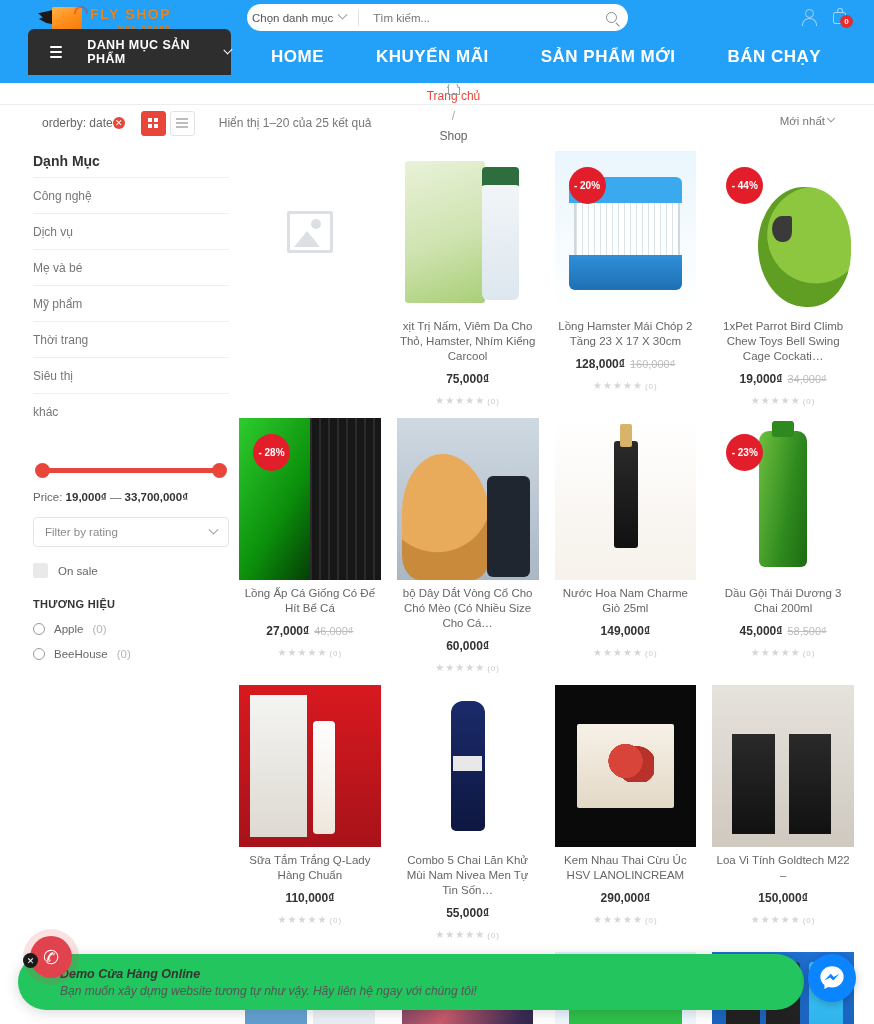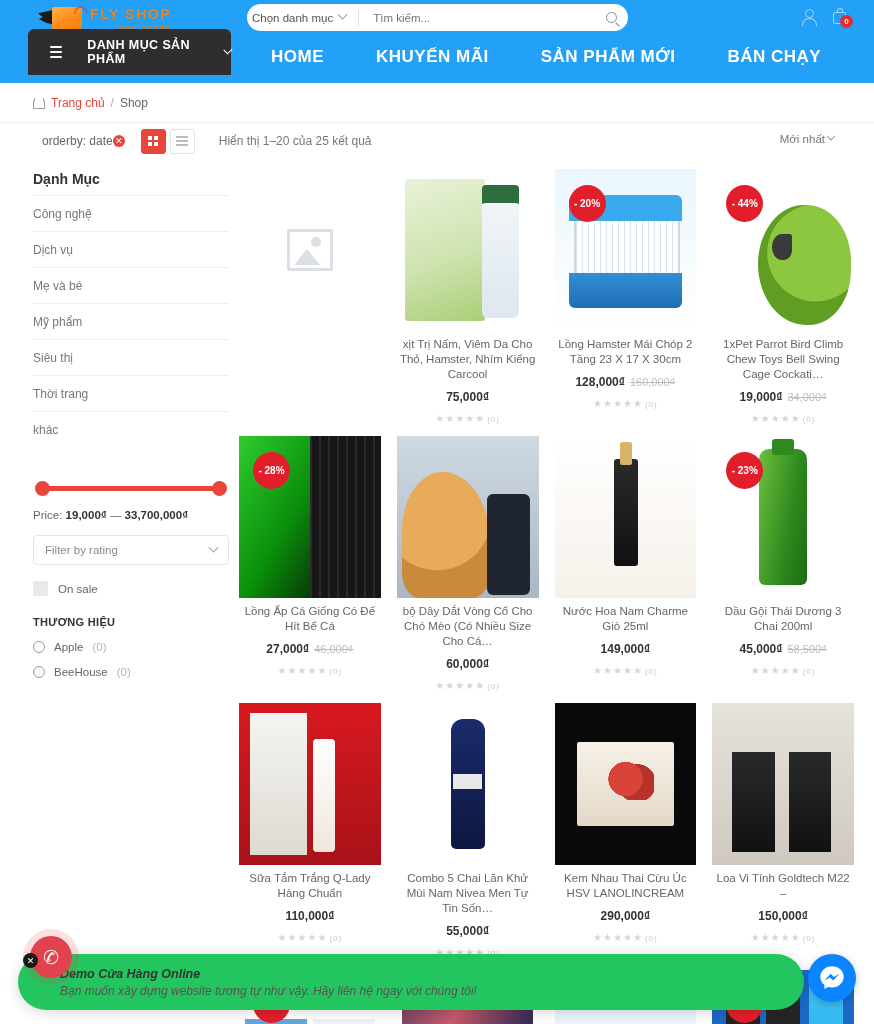--- a/index.html
+++ b/index.html
@@ -101,23 +101,23 @@
   .cat-chev { width:7px; height:7px; border-right:1.6px solid #fff; border-bottom:1.6px solid #fff;
               transform: rotate(45deg) translate(-2px,-2px); margin-left:2px; }
   .navlinks { display:flex; align-items:center; gap:0; margin-left:245px; height:40px; }
   .navlink {
     color:#fff; font-size:17px; font-weight:700; letter-spacing:.5px;
     padding: 0 26px; line-height:40px; white-space:nowrap;
   }
 
   
   .breadcrumb {
-    height: 40px; border-bottom: 1px solid #ededed;
+    height: 22px; border-bottom: 1px solid #ededed;
     display:flex; align-items:center; padding-left: 33px; gap:6px;
-    font-size: 12px; color:#777; background:#fff;
+    font-size: 12px; color:#777; background:#fff;flex-direction:column;
   }
   .home-ico { width:12px; height:11px; position:relative; }
   .home-ico::before{ content:""; position:absolute; left:0; top:4px; width:10px; height:7px;
                      border:1.2px solid #9b9b9b; border-top:none; }
   .home-ico::after{ content:""; position:absolute; left:0.5px; top:0px; width:8px; height:5px;
                     border-left:1.2px solid #9b9b9b; border-right:1.2px solid #9b9b9b;
                     transform: perspective(8px) rotateX(32deg); }
   .bc-home { color:#e8463a; }
   .bc-sep { color:#aaa; }
   .bc-cur { color:#666; }
@@ -421,22 +421,22 @@
 
   <div class="content">
 
     <aside class="sidebar">
       <div class="side-title">Dạnh Mục</div>
       <ul class="cat-list">
         <li class="cat-item">Công nghệ</li>
         <li class="cat-item">Dịch vụ</li>
         <li class="cat-item">Mẹ và bé</li>
         <li class="cat-item">Mỹ phẩm</li>
+        <li class="cat-item">Thời trang</li>
         <li class="cat-item">Siêu thị</li>
-        <li class="cat-item">Thời trang</li>
         <li class="cat-item">khác</li>
       </ul>
 
       <div class="price-slider">
         <div class="rail"></div>
         <div class="knob left"></div>
         <div class="knob right"></div>
       </div>
       <div class="price-label">
         <span>Price:</span>

